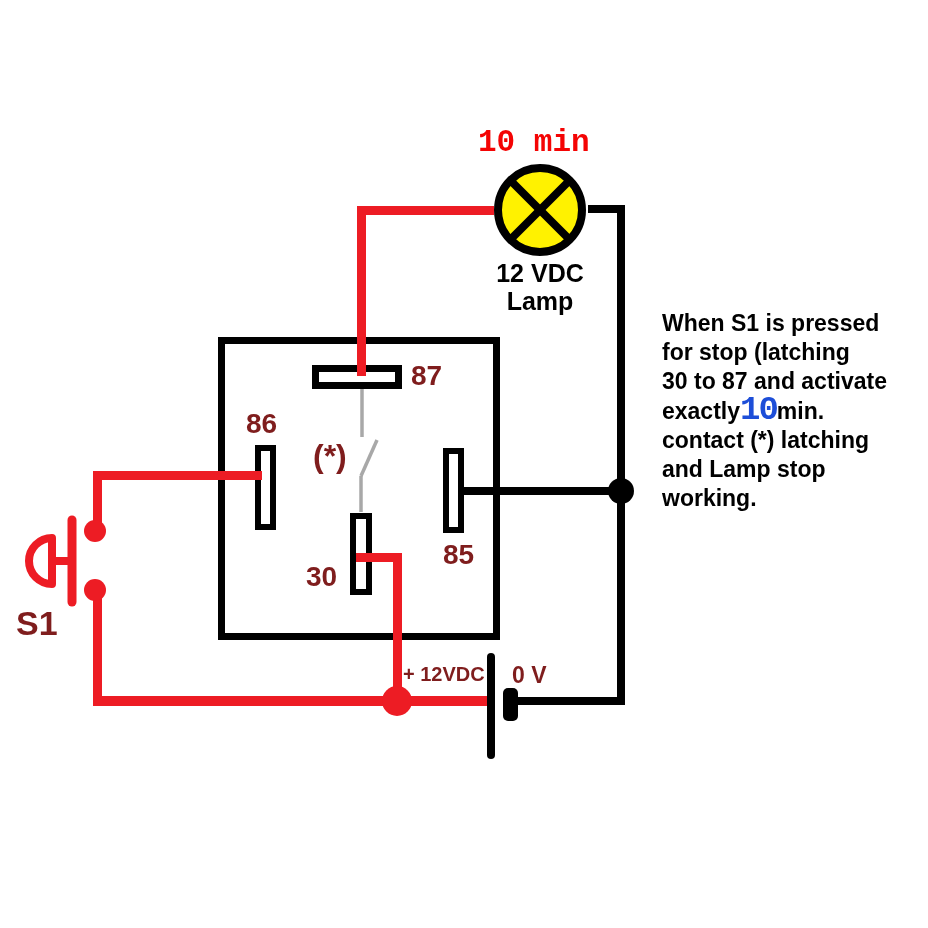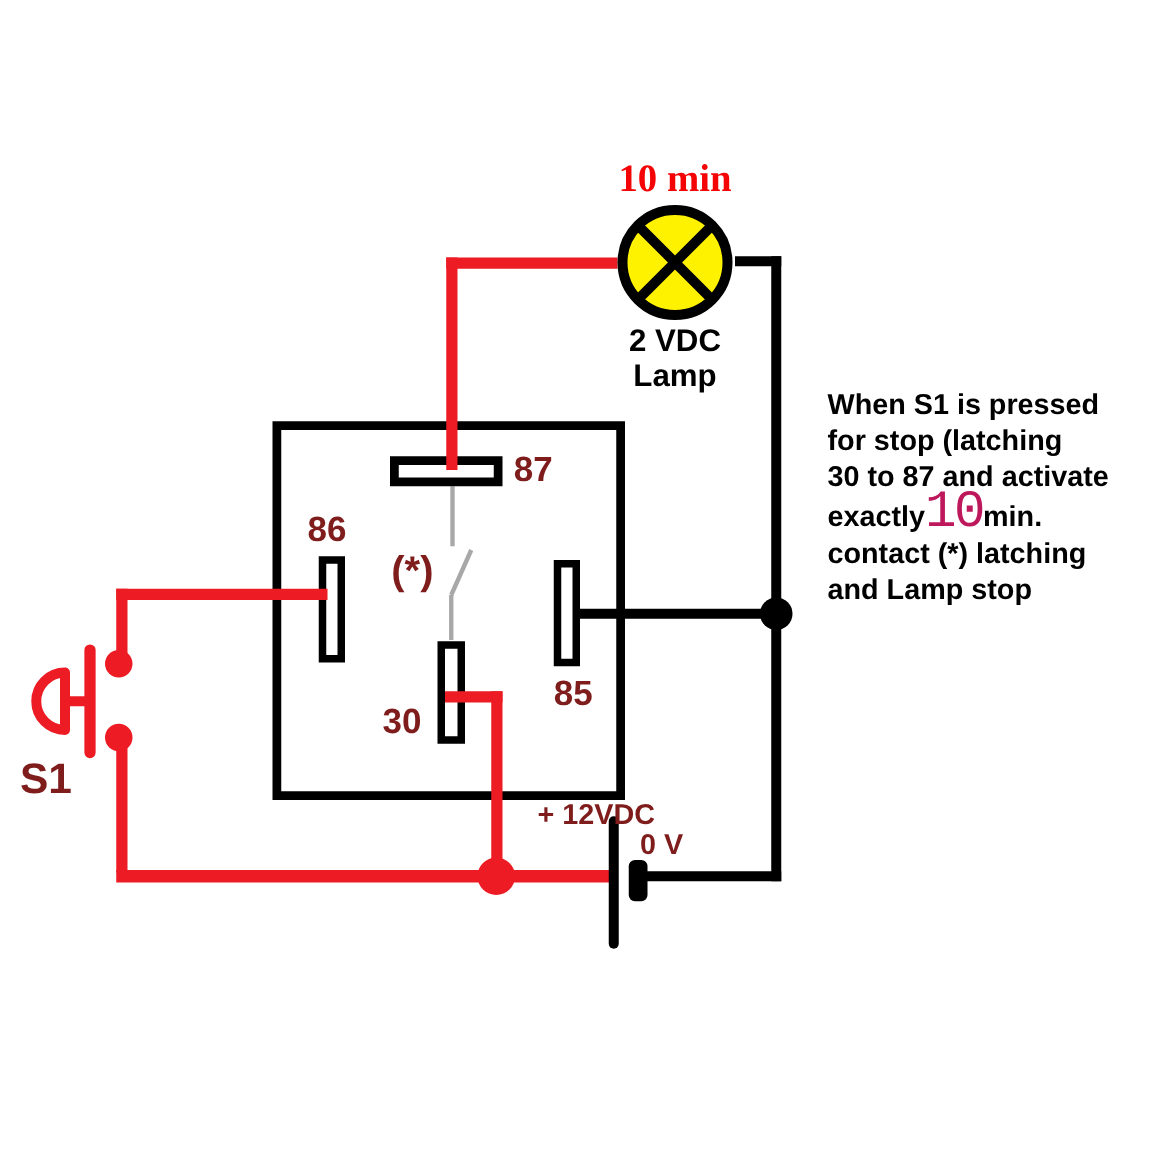--- a/index.html
+++ b/index.html
@@ -22,37 +22,37 @@
   .pin-85{left:443px;top:448px;width:21px;height:85px;}
   .pin-30{left:350px;top:513px;width:22px;height:82px;}
   
   .lbl{position:absolute;color:#7f1d1d;font-weight:bold;font-size:28px;line-height:1;white-space:nowrap;}
   .lbl-87{left:411px;top:362px;}
   .lbl-86{left:246px;top:410px;}
   .lbl-85{left:443px;top:541px;}
   .lbl-30{left:306px;top:563px;}
   .lbl-contact{left:313px;top:440px;font-size:32px;}
   .lbl-s1{left:16px;top:606px;font-size:34px;}
-  .lbl-plus{left:403px;top:640px;font-size:23px;padding-left:27px;}
+  .lbl-plus{left:403px;top:664px;font-size:20px;}
   .lbl-zero{left:512px;top:664px;font-size:23px;}
   
-  .timer{position:absolute;left:478px;top:127px;width:124px;text-align:center;
-    font-family:Liberation Serif, serif;font-size:31px;line-height:1;
+  .timer{position:absolute;left:478px;top:127px;width:124px;text-align:left;
+    font-family:Liberation Mono, monospace;font-size:31px;line-height:1;
     color:#f40404;white-space:nowrap;font-weight:bold;letter-spacing:0px;}
   .lamp-label{position:absolute;left:490px;top:259px;width:100px;text-align:center;
     font-weight:bold;font-size:25px;line-height:28px;color:#000;}
   
   .plate-pos{position:absolute;left:487px;top:653px;width:8px;height:106px;background:#000;border-radius:4px;}
   .plate-neg{position:absolute;left:503px;top:688px;width:15px;height:33px;background:#000;border-radius:5px;}
   
   .note{position:absolute;left:662px;top:309px;width:260px;
     font-weight:bold;font-size:23px;line-height:29px;color:#000;}
   .note div{white-space:nowrap;}
-  .red-num{font-family:"Liberation Mono", monospace;font-weight:normal;
-    font-size:42px;color:#be185d;line-height:29px;letter-spacing:-2px;}
+  .red-num{font-family:"Liberation Mono", monospace;font-weight:bold;
+    font-size:34px;color:#1d4ed8;line-height:29px;letter-spacing:-2px;}
 </style>
 </head>
 <body>
 
 <div id="canvas">
 
   <div class="relay-box"></div>
 
   <svg class="abs" style="left:348px;top:383px;" width="40" height="132">
     <line x1="14" y1="4" x2="14" y2="54" stroke="#a8a8a8" stroke-width="3.5"></line>
@@ -81,21 +81,21 @@
   <div class="wire-black" style="left:516px;top:697px;width:109px;height:8px;"></div>
   <div class="dot-black" style="left:608px;top:478px;width:26px;height:26px;"></div>
 
   <svg class="abs" style="left:492px;top:162px;" width="96" height="96">
     <circle cx="48" cy="48" r="42" fill="#fff200" stroke="#000" stroke-width="8"></circle>
     <line x1="19" y1="19" x2="77" y2="77" stroke="#000" stroke-width="8"></line>
     <line x1="77" y1="19" x2="19" y2="77" stroke="#000" stroke-width="8"></line>
   </svg>
   <div class="timer">10 min</div>
   <div class="lamp-label">
-    <div>2 VDC</div>
+    <div>12 VDC</div>
     <div>Lamp</div>
   </div>
 
   <svg class="abs" style="left:14px;top:505px;" width="110" height="105">
     <path d="M 38 33 A 23 23 0 0 0 38 79 Z" fill="none" stroke="#ed1c24" stroke-width="8" stroke-linejoin="round"></path>
     <line x1="40" y1="56" x2="58" y2="56" stroke="#ed1c24" stroke-width="8"></line>
     <line x1="58" y1="15" x2="58" y2="97" stroke="#ed1c24" stroke-width="9" stroke-linecap="round"></line>
     <circle cx="81" cy="26" r="11" fill="#ed1c24"></circle>
     <circle cx="81" cy="85" r="11" fill="#ed1c24"></circle>
   </svg>
@@ -112,15 +112,16 @@
   <div class="lbl lbl-30">30</div>
   <div class="lbl lbl-contact">(*)</div>
 
   <div class="note">
     <div>When S1 is pressed</div>
     <div>for stop (latching</div>
     <div>30 to 87 and activate</div>
     <div><span>exactly</span><span class="red-num">10</span><span>min.</span></div>
     <div>contact (*) latching</div>
     <div>and Lamp stop</div>
+    <div>working.</div>
   </div>
 
 </div>
 
 </body></html>

